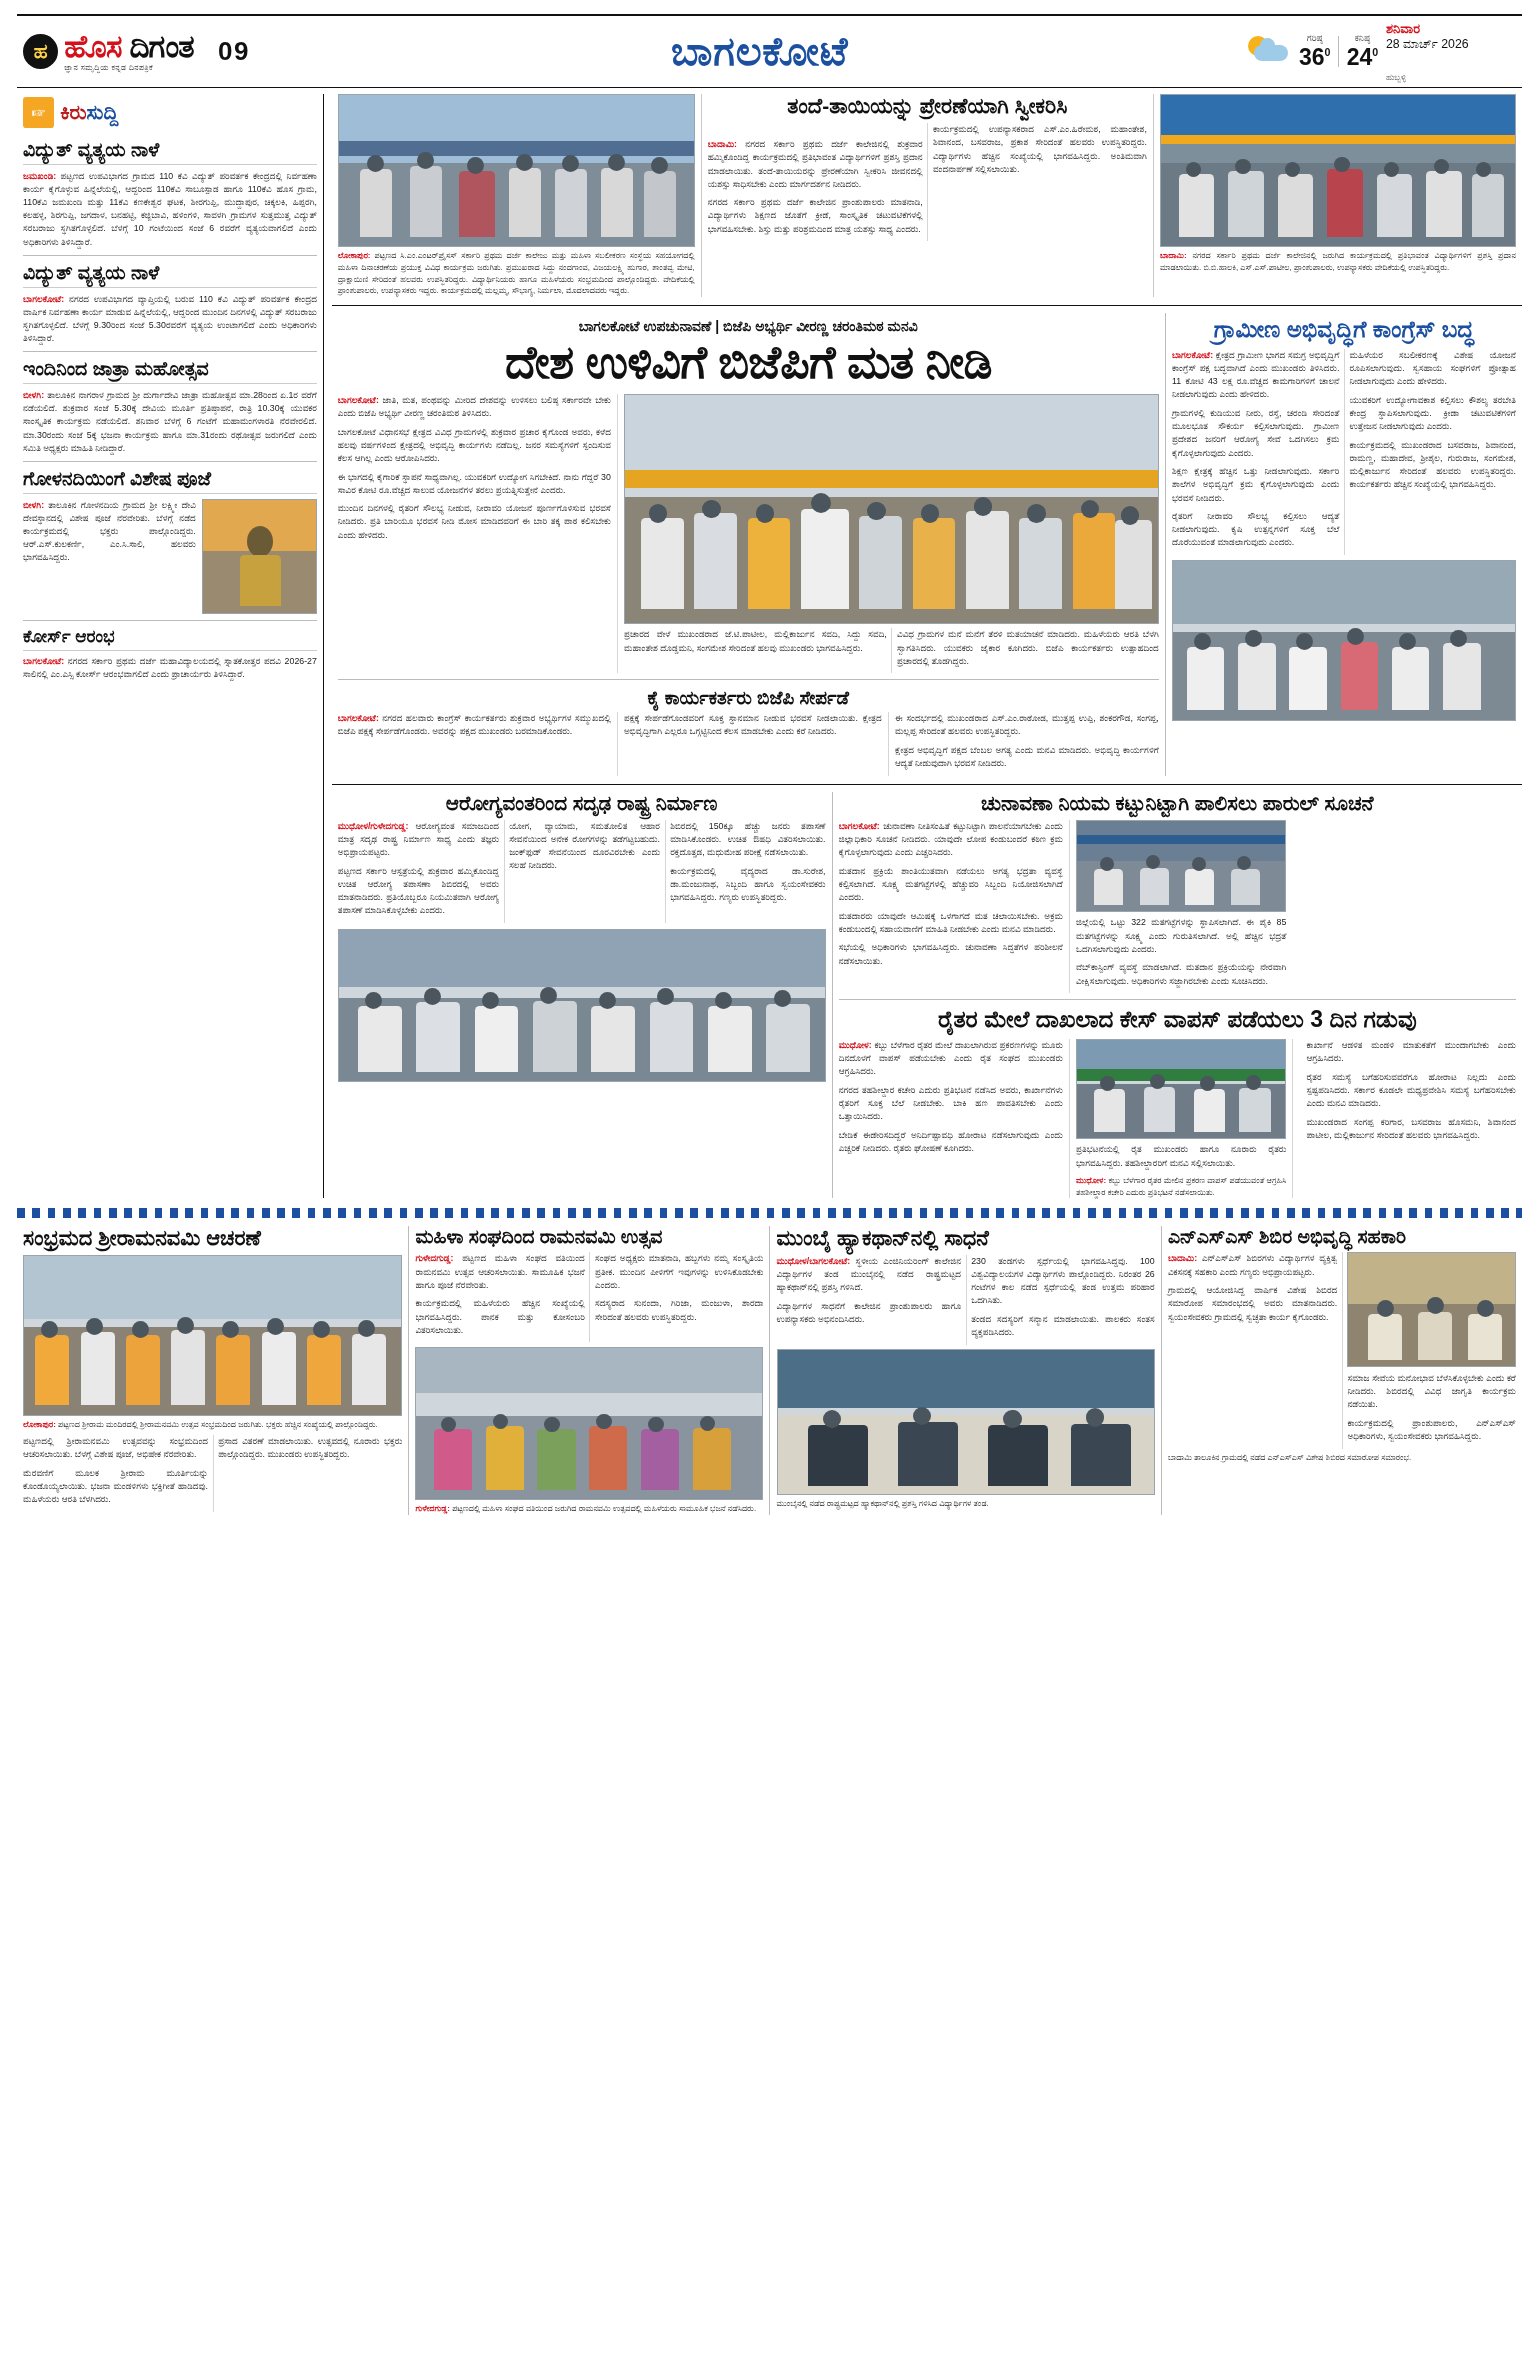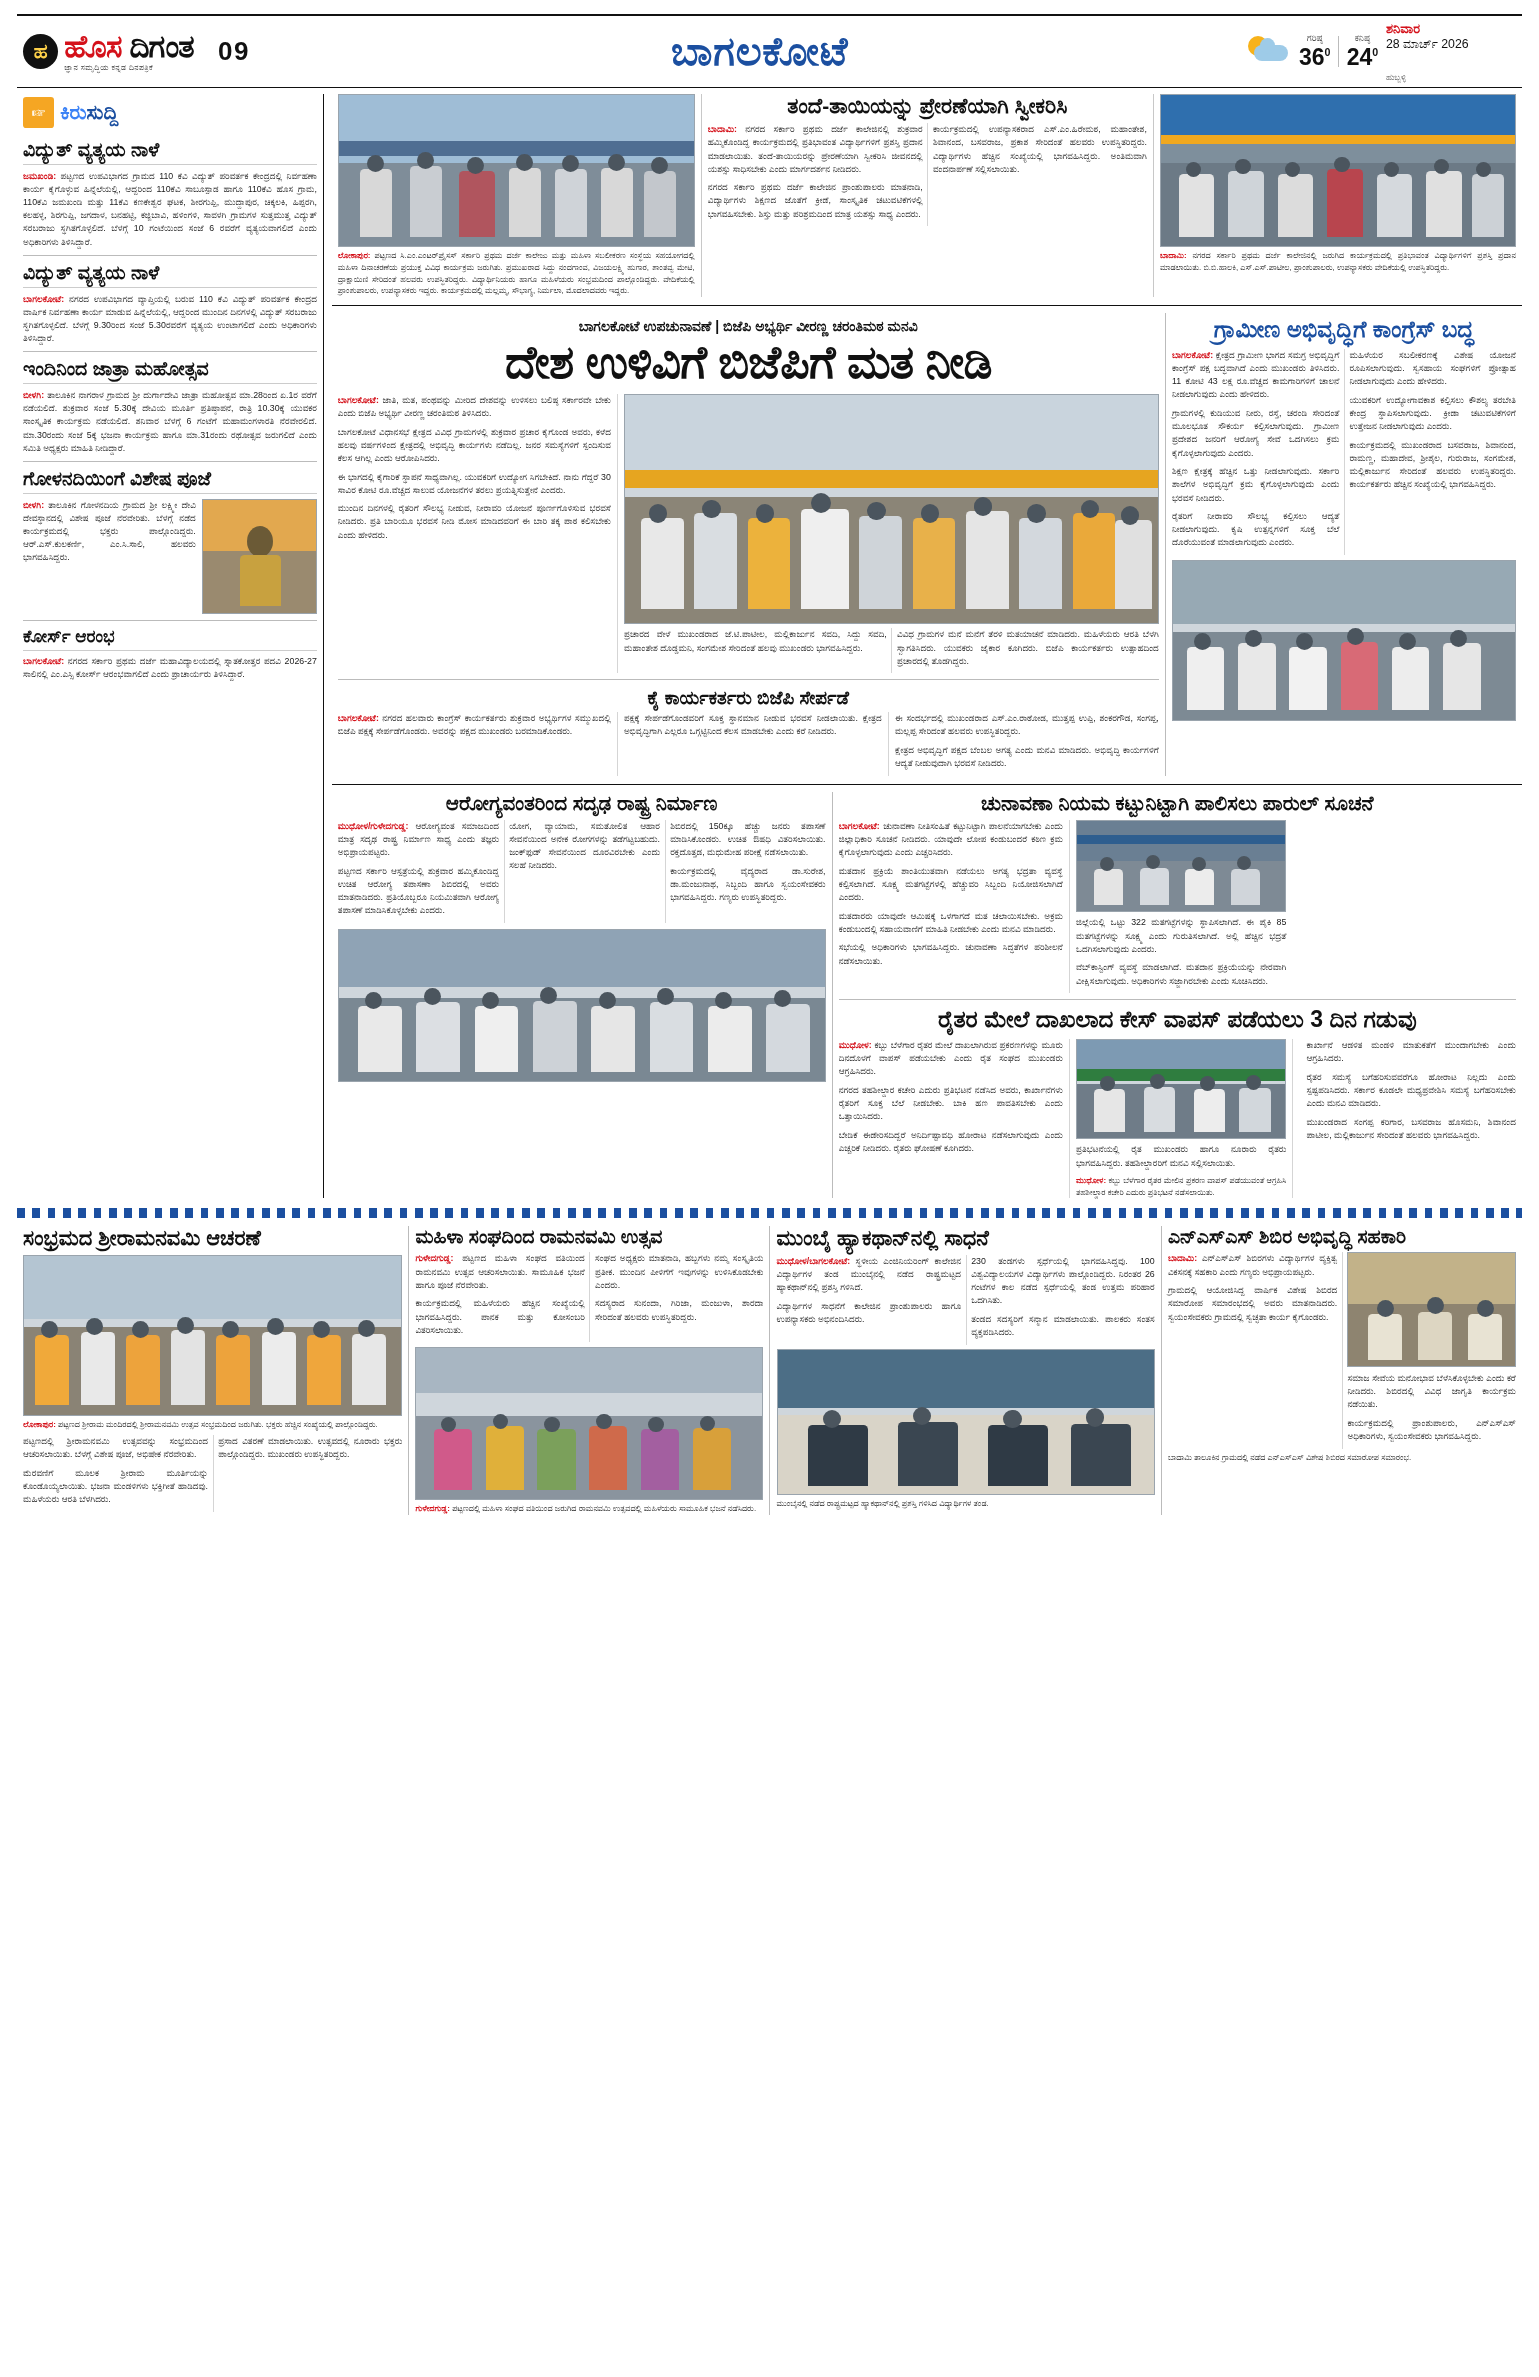--- a/index.html
+++ b/index.html
@@ -123,21 +123,21 @@
   
   .kiru-header {
     display: flex; align-items: center; gap: 6.1px; padding: 3.1px 0 4.6px 0;
   }
   .kiru-icon {
     width: 31px; height: 31px; background: #f5a623; color: #fff;
     display:flex; align-items:center; justify-content:center;
     font-size: 17px; border-radius: 3.1px;
   }
   .kiru-title { font-size: 20px; font-weight: bold; color: #1b4fa0; }
-  .kiru-title .o { color: #3b82f6; font-family: Liberation Mono, monospace; }
+  .kiru-title .o { color: #b91c1c; font-family: Liberation Mono, monospace; }
 
   .brief-title {
     font-size: 19px; font-weight: bold; color:#111; line-height:1.15;
     margin: 6.1px 0 4.6px 0; border-bottom: 0.8px solid #ccc; padding-bottom: 3.1px;
   }
   .brief-title.small { font-size: 17px; }
 
   .sec-divider { border-top: 1.5px solid #111; margin: 7.7px 0; }
   .thin-divider { border-top: 0.8px solid #bbb; margin: 6.1px 0; }
 
@@ -289,21 +289,21 @@
           </div>
           <div class="caption">
             <span class="dateline">ಲೋಕಾಪುರ:</span>
             <span>ಪಟ್ಟಣದ ಸಿ.ಎಂ.ಎಂಟರ್‌ಪ್ರೈಸಸ್ ಸರ್ಕಾರಿ ಪ್ರಥಮ ದರ್ಜೆ ಕಾಲೇಜು ಮತ್ತು ಮಹಿಳಾ ಸಬಲೀಕರಣ ಸಂಸ್ಥೆಯ ಸಹಯೋಗದಲ್ಲಿ ಮಹಿಳಾ ದಿನಾಚರಣೆಯ ಪ್ರಯುಕ್ತ ವಿವಿಧ ಕಾರ್ಯಕ್ರಮ ಜರುಗಿತು. ಪ್ರಮುಖರಾದ ಸಿದ್ದು ನಂದಗಾಂವ, ವಿಜಯಲಕ್ಷ್ಮಿ ಹುಗಾರ, ಶಾಂತವ್ವ ಮೇಟಿ, ದ್ರಾಕ್ಷಾಯಿಣಿ ಸೇರಿದಂತೆ ಹಲವರು ಉಪಸ್ಥಿತರಿದ್ದರು. ವಿದ್ಯಾರ್ಥಿನಿಯರು ಹಾಗೂ ಮಹಿಳೆಯರು ಸಂಭ್ರಮದಿಂದ ಪಾಲ್ಗೊಂಡಿದ್ದರು. ವೇದಿಕೆಯಲ್ಲಿ ಪ್ರಾಂಶುಪಾಲರು, ಉಪನ್ಯಾಸಕರು ಇದ್ದರು. ಕಾರ್ಯಕ್ರಮದಲ್ಲಿ ಮಲ್ಲಮ್ಮ, ಸೌಭಾಗ್ಯ, ನಿರ್ಮಲಾ, ಮೊದಲಾದವರು ಇದ್ದರು.</span>
           </div>
         </div>
 
         <div class="col" style="width:38%; border-left:0.8px solid #c8c8c8;">
           <div class="sub-head ctr">ತಂದೆ-ತಾಯಿಯನ್ನು ಪ್ರೇರಣೆಯಾಗಿ ಸ್ವೀಕರಿಸಿ</div>
           <div class="row">
-            <div style="width:50%; padding-right:4.6px;">
+            <div style="width:50%; padding-right:4.6px;margin-top:15px;">
               <p class="body"><span class="dateline">ಬಾದಾಮಿ:</span>
                 <span>ನಗರದ ಸರ್ಕಾರಿ ಪ್ರಥಮ ದರ್ಜೆ ಕಾಲೇಜಿನಲ್ಲಿ ಶುಕ್ರವಾರ ಹಮ್ಮಿಕೊಂಡಿದ್ದ ಕಾರ್ಯಕ್ರಮದಲ್ಲಿ ಪ್ರತಿಭಾವಂತ ವಿದ್ಯಾರ್ಥಿಗಳಿಗೆ ಪ್ರಶಸ್ತಿ ಪ್ರದಾನ ಮಾಡಲಾಯಿತು. ತಂದೆ-ತಾಯಿಯರನ್ನು ಪ್ರೇರಣೆಯಾಗಿ ಸ್ವೀಕರಿಸಿ ಜೀವನದಲ್ಲಿ ಯಶಸ್ಸು ಸಾಧಿಸಬೇಕು ಎಂದು ಮಾರ್ಗದರ್ಶನ ನೀಡಿದರು.</span></p>
               <p class="body">ನಗರದ ಸರ್ಕಾರಿ ಪ್ರಥಮ ದರ್ಜೆ ಕಾಲೇಜಿನ ಪ್ರಾಂಶುಪಾಲರು ಮಾತನಾಡಿ, ವಿದ್ಯಾರ್ಥಿಗಳು ಶಿಕ್ಷಣದ ಜೊತೆಗೆ ಕ್ರೀಡೆ, ಸಾಂಸ್ಕೃತಿಕ ಚಟುವಟಿಕೆಗಳಲ್ಲಿ ಭಾಗವಹಿಸಬೇಕು. ಶಿಸ್ತು ಮತ್ತು ಪರಿಶ್ರಮದಿಂದ ಮಾತ್ರ ಯಶಸ್ಸು ಸಾಧ್ಯ ಎಂದರು.</p>
             </div>
             <div style="width:50%; padding-left:4.6px; border-left:0.8px solid #d5d5d5;">
               <p class="body">ಕಾರ್ಯಕ್ರಮದಲ್ಲಿ ಉಪನ್ಯಾಸಕರಾದ ಎಸ್.ಎಂ.ಹಿರೇಮಠ, ಮಹಾಂತೇಶ, ಶಿವಾನಂದ, ಬಸವರಾಜ, ಪ್ರಕಾಶ ಸೇರಿದಂತೆ ಹಲವರು ಉಪಸ್ಥಿತರಿದ್ದರು. ವಿದ್ಯಾರ್ಥಿಗಳು ಹೆಚ್ಚಿನ ಸಂಖ್ಯೆಯಲ್ಲಿ ಭಾಗವಹಿಸಿದ್ದರು. ಅಂತಿಮವಾಗಿ ವಂದನಾರ್ಪಣೆ ಸಲ್ಲಿಸಲಾಯಿತು.</p>
             </div>
           </div>
         </div>
 

